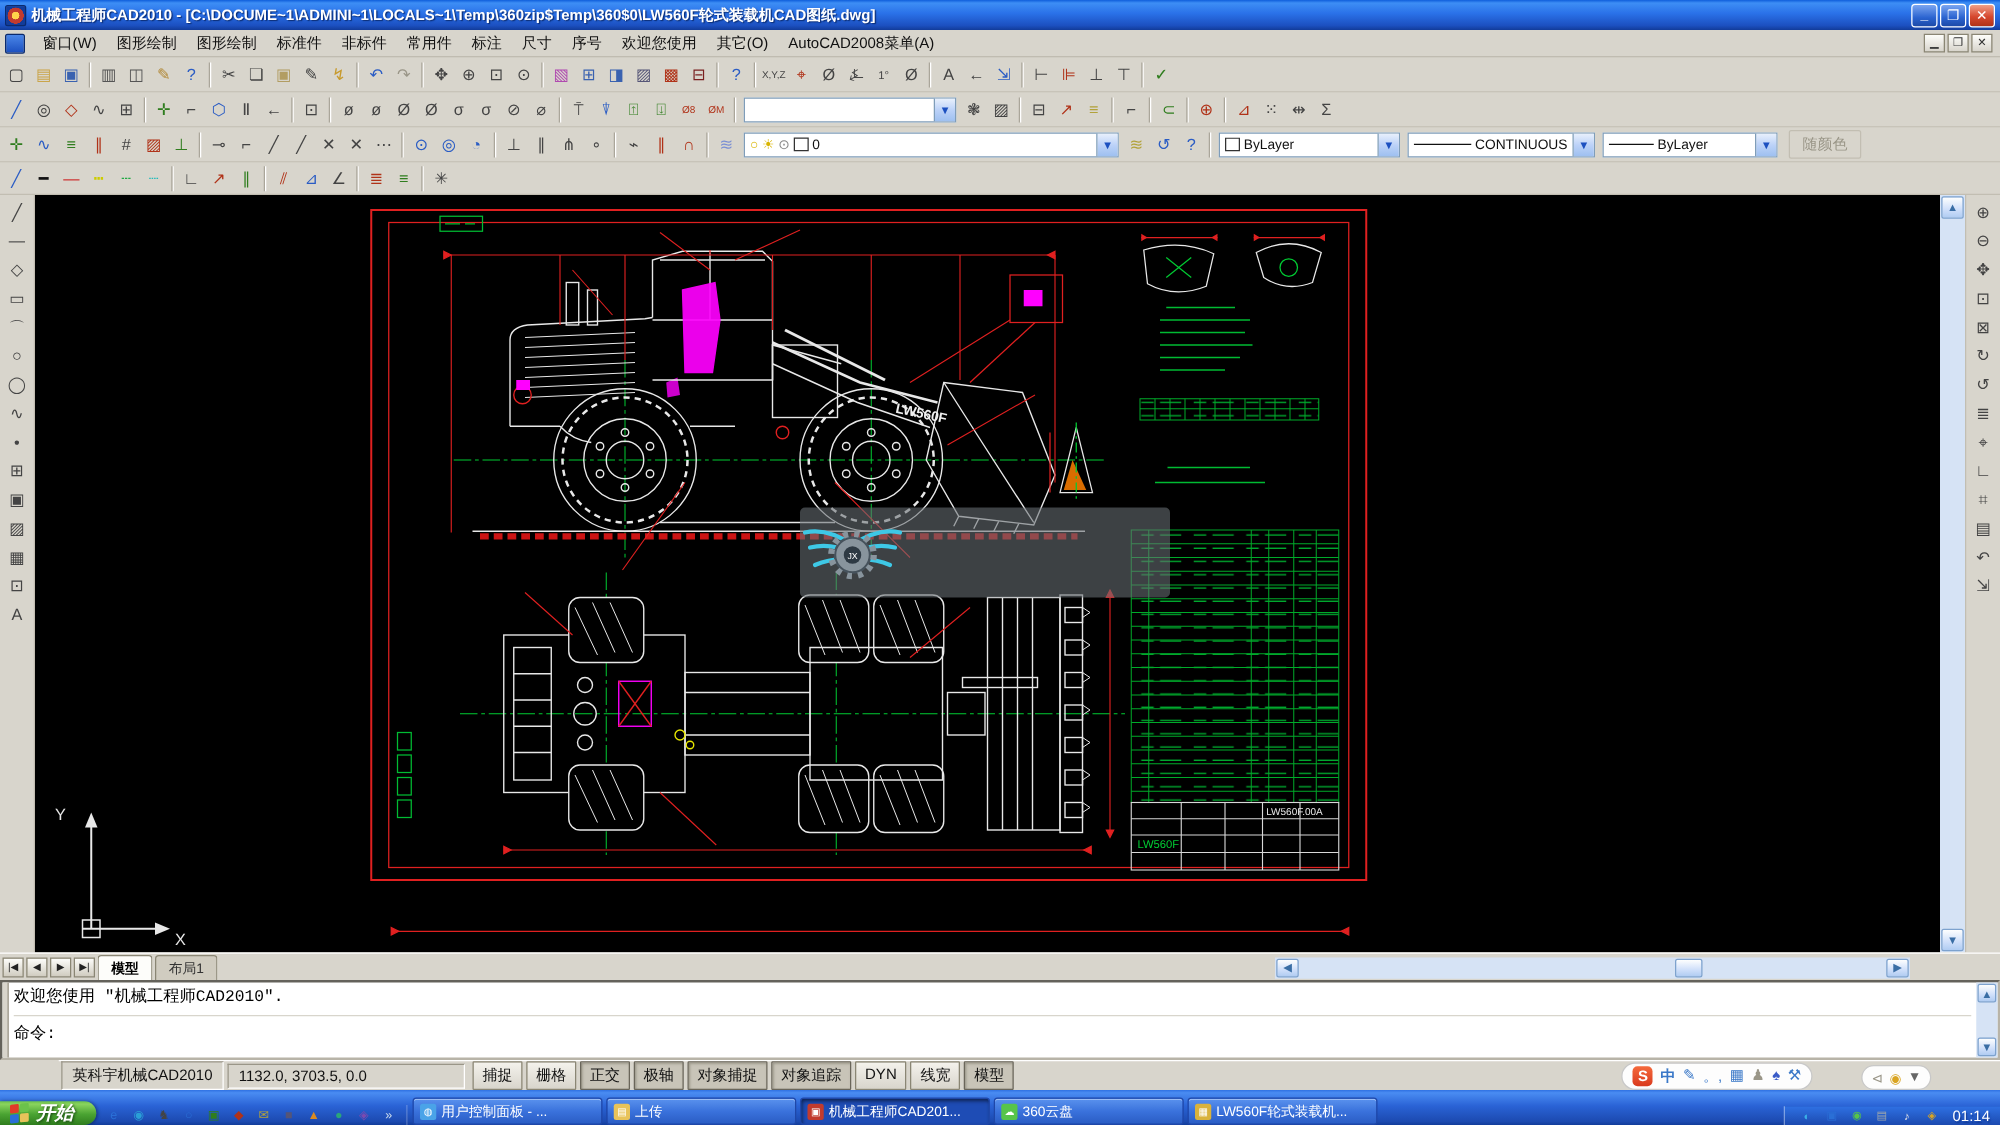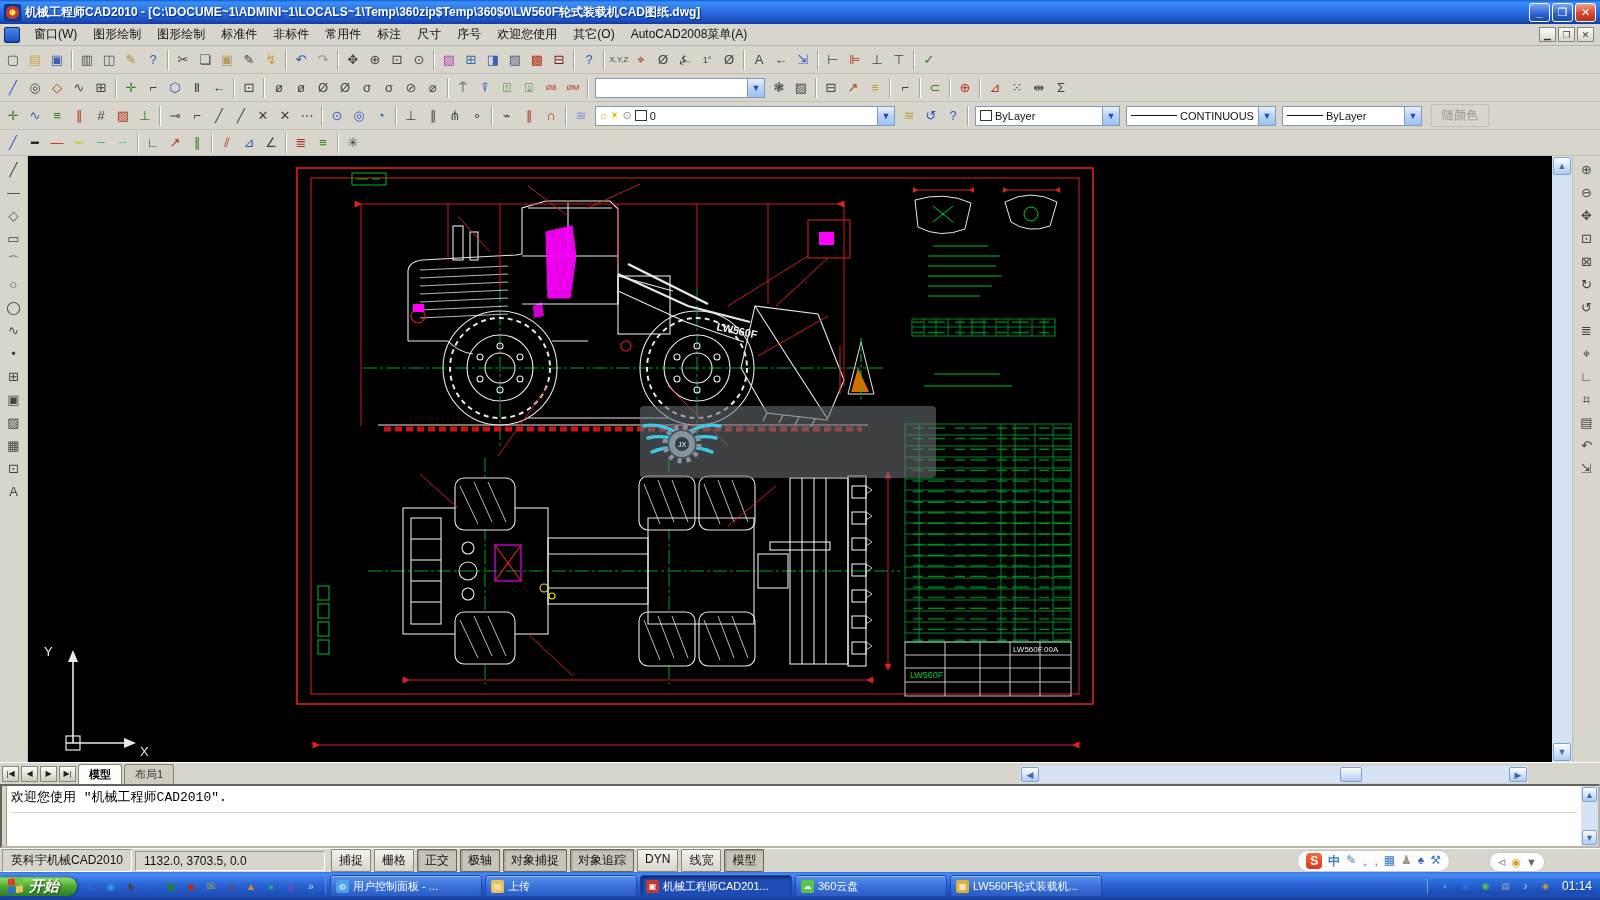--- a/index.html
+++ b/index.html
@@ -74,35 +74,35 @@
     background:linear-gradient(180deg,#fdfefe,#cfdffa 60%,#b0ccf2); }
 
   
   .cmd { height:64px; background:#fff; border:2px inset #b8b4a8; position:relative; display:flex; }
   .cmd .gripv { width:5px; background:#d8d5cc; border-right:1px solid #9a9688; }
   .cmd .lines { flex:1; padding:2px 4px; font-family:"Liberation Mono","DejaVu Sans Mono",monospace; font-size:13px; color:#000; }
   .cmd .l1 { border-bottom:1px solid #d8d5cc; padding-bottom:6px; margin-bottom:4px; }
   .cmd .cscroll { width:17px; background:#d6e3f5; display:flex; flex-direction:column; justify-content:space-between; }
 
   
-  .status { height:24px; background:#d8d5cc; border-top:1px solid #fff; display:flex; align-items:center; padding:0 2px; position:relative; }
+  .status { height:24px; background:#d8d5cc; border-top:1px solid #fff; display:flex; align-items:center; padding:0 2px; position:relative;margin-left:47px; }
   .scell { border:1px solid; border-color:#9a9688 #fff #fff #9a9688; padding:2px 8px; margin-right:3px; font-size:12px; color:#111; white-space:nowrap; }
   .toggle { border:1px solid #8a8674; padding:2px 7px; margin-left:3px; font-size:12px; color:#111;
     background:linear-gradient(180deg,#f4f2ec,#d8d5cc); border-radius:1px; }
   .toggle.on { background:#c8c4b8; border-color:#6a665a; box-shadow:inset 1px 1px 2px #9a9688; }
   .sogou { position:absolute; right:150px; top:1px; height:22px; display:flex; align-items:center; gap:6px;
     background:#fdfdfd; border:1px solid #c8c8c8; border-radius:11px; padding:0 8px; }
   .sogou .slogo { width:16px; height:16px; border-radius:4px; background:linear-gradient(180deg,#f56a3c,#d93a1e); color:#fff;
     font-weight:bold; font-size:12px; display:flex; align-items:center; justify-content:center; }
   .sogou .sitem { font-size:12px; color:#3a78c8; }
   .sogou2 { position:absolute; right:55px; top:3px; height:20px; display:flex; align-items:center; gap:5px;
     background:#fdfdfd; border:1px solid #c8c8c8; border-radius:10px; padding:0 7px; font-size:11px; }
 
   
-  .taskbar { height:28px; display:flex; align-items:center;
+  .taskbar { height:28px; display:flex; align-items:flex-end;
     background:linear-gradient(180deg,#2f71e3 0%,#4a8cf2 8%,#2a63d6 45%,#1c4ab0 90%,#123c9a 100%); }
   .startbtn { display:flex; align-items:center; gap:5px; padding:0 18px 0 8px; color:#fff; font-weight:bold; font-style:italic; font-size:15px;
     text-shadow:1px 1px 2px #1a4a12; border-radius:0 12px 12px 0;
     background:linear-gradient(180deg,#6cc24a 0%,#8ad45e 12%,#4aa332 55%,#2f7d1e 100%); box-shadow:1px 0 3px rgba(0,0,0,.4); }
   .flag { width:16px; height:16px; display:grid; grid-template-columns:7px 7px; grid-template-rows:7px 7px; gap:1px; transform:skewY(-6deg); }
   .flag span { border-radius:1px; }
   .quick { display:flex; align-items:center; gap:4px; padding:0 6px; border-right:1px solid rgba(255,255,255,.25); }
   .ql { width:16px; height:16px; border-radius:3px; display:flex; align-items:center; justify-content:center; font-size:10px; color:#fff; }
   .tasks { display:flex; align-items:center; gap:3px; padding:0 4px; flex:1; }
   .taskbtn { width:152px; height:22px; display:flex; align-items:center; gap:4px; padding:0 5px; border-radius:3px;
@@ -1011,20 +1011,21 @@
         <div class="hthumb"></div>
       </div>
     <div class="sbtn" style="height:15px">▶</div>
   </div>
 </div>
 
 <div class="cmd">
   <div class="gripv"></div>
   <div class="lines">
     <div class="l1">欢迎您使用 "机械工程师CAD2010".</div>
+    <div>命令:</div>
   </div>
   <div class="cscroll">
     <div class="sbtn" style="width:15px;height:15px">▲</div>
     <div class="sbtn" style="width:15px;height:15px">▼</div>
   </div>
 </div>
 
 <div class="status">
   <div class="scell">英科宇机械CAD2010</div>
   <div class="scell" style="min-width:190px">1132.0,   3703.5,  0.0</div>

